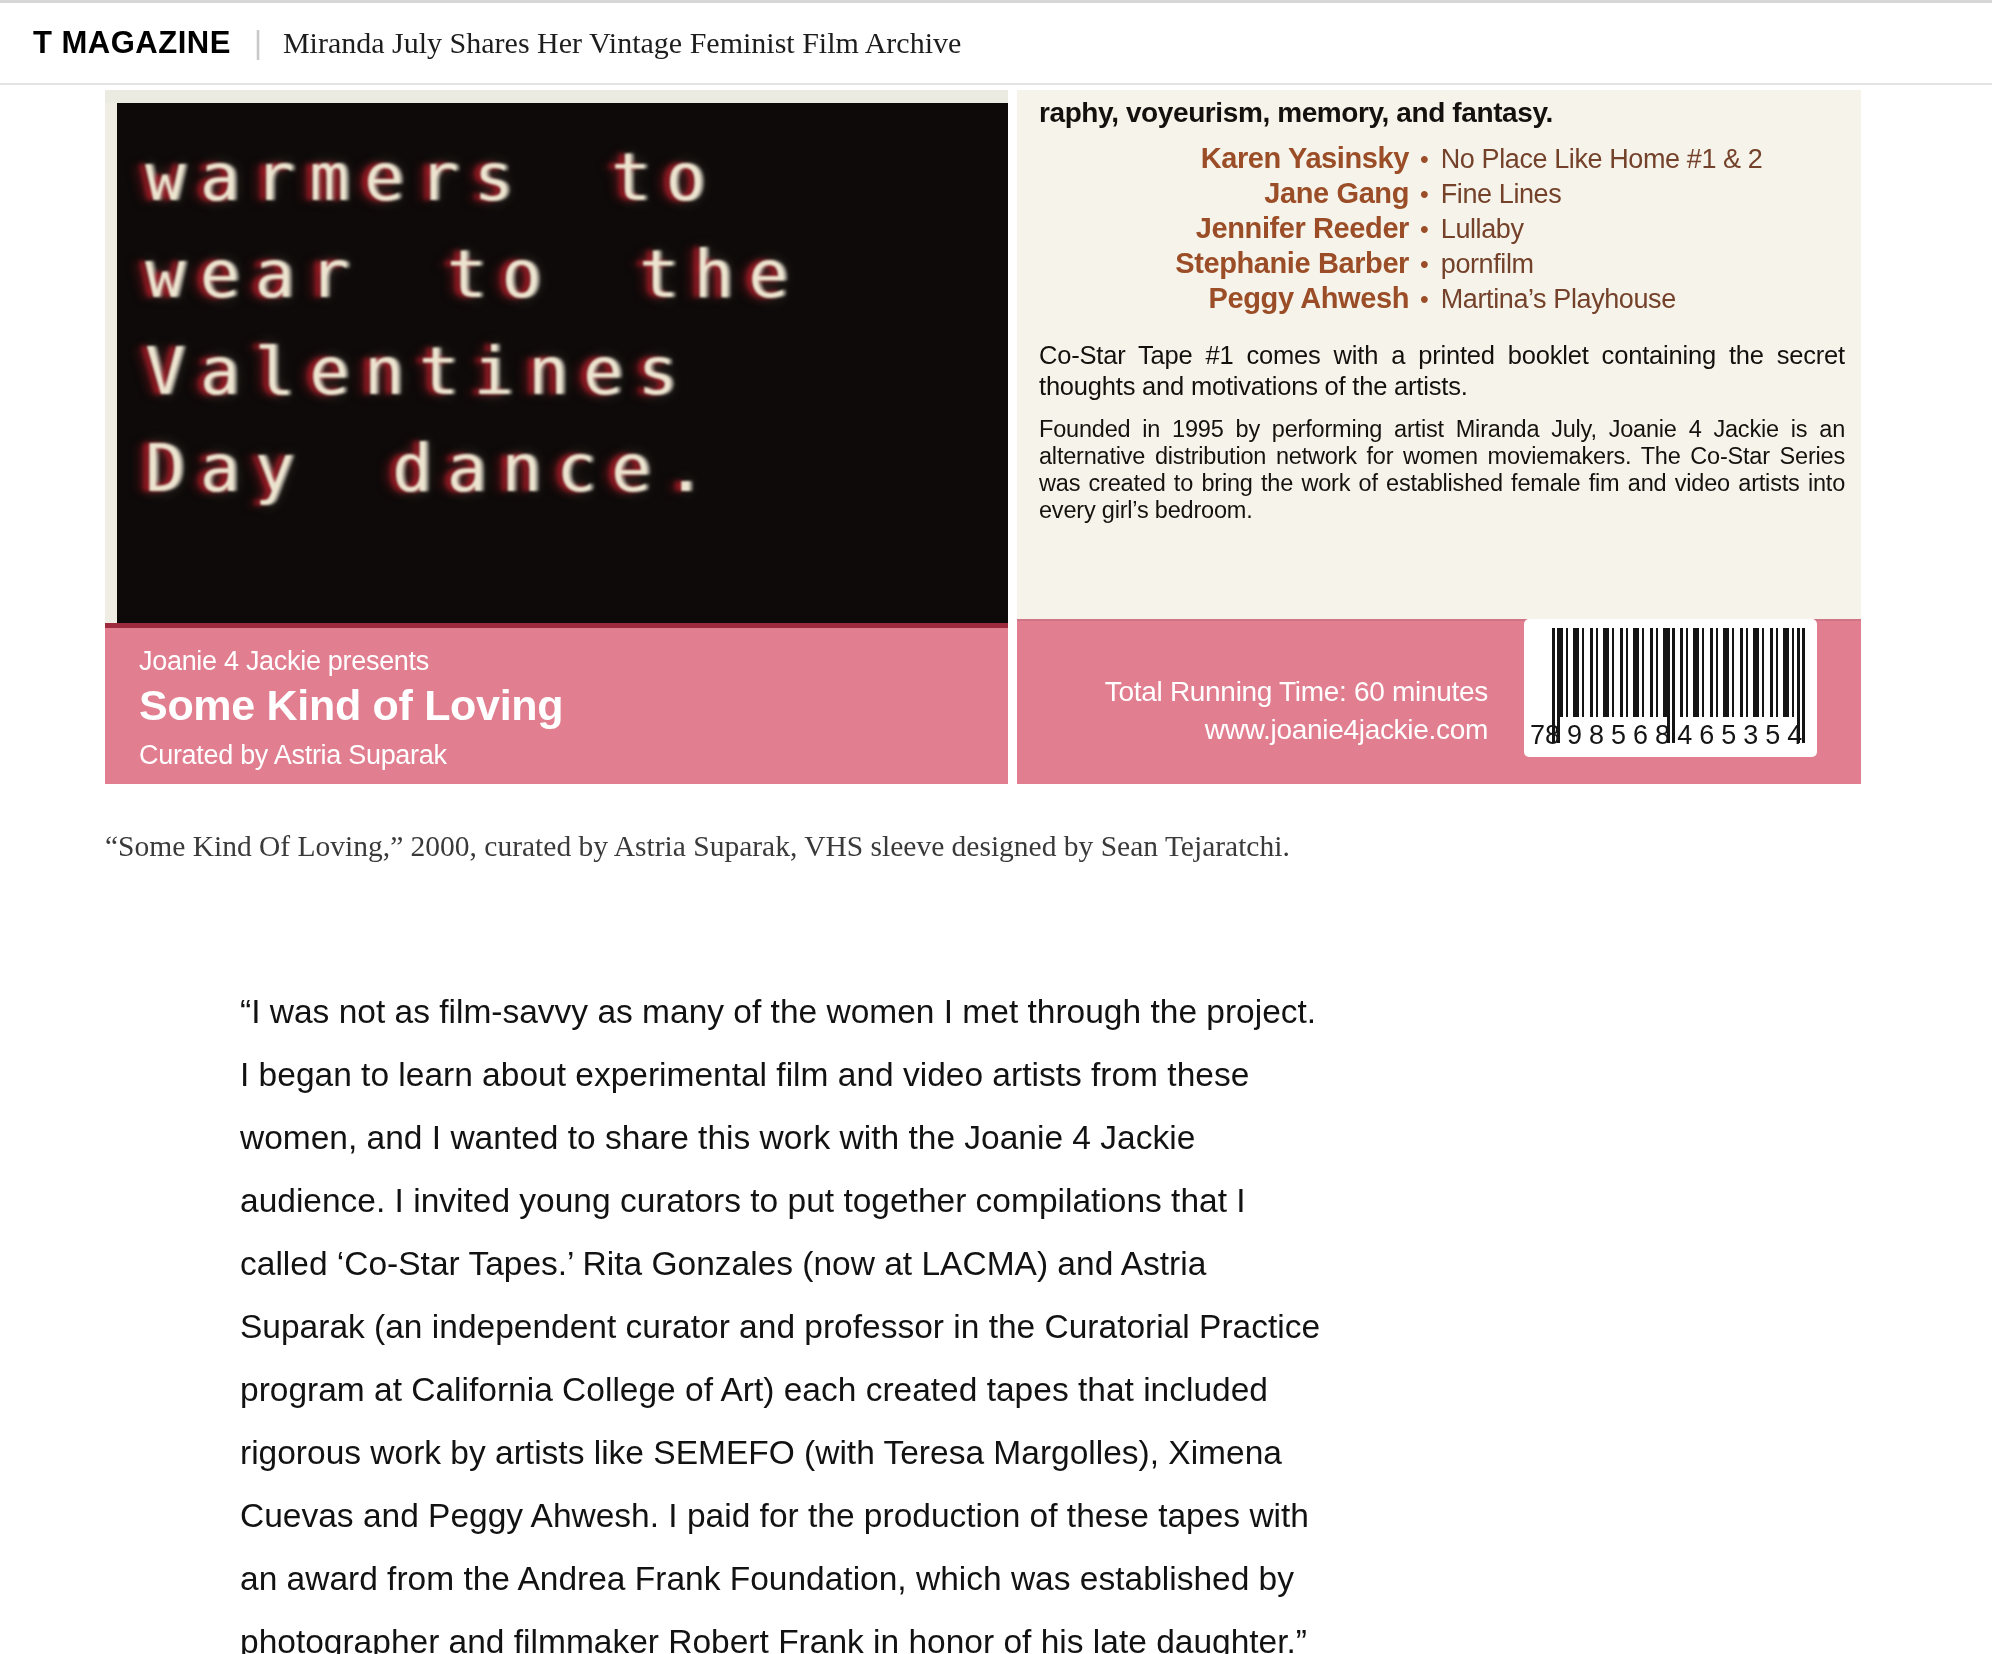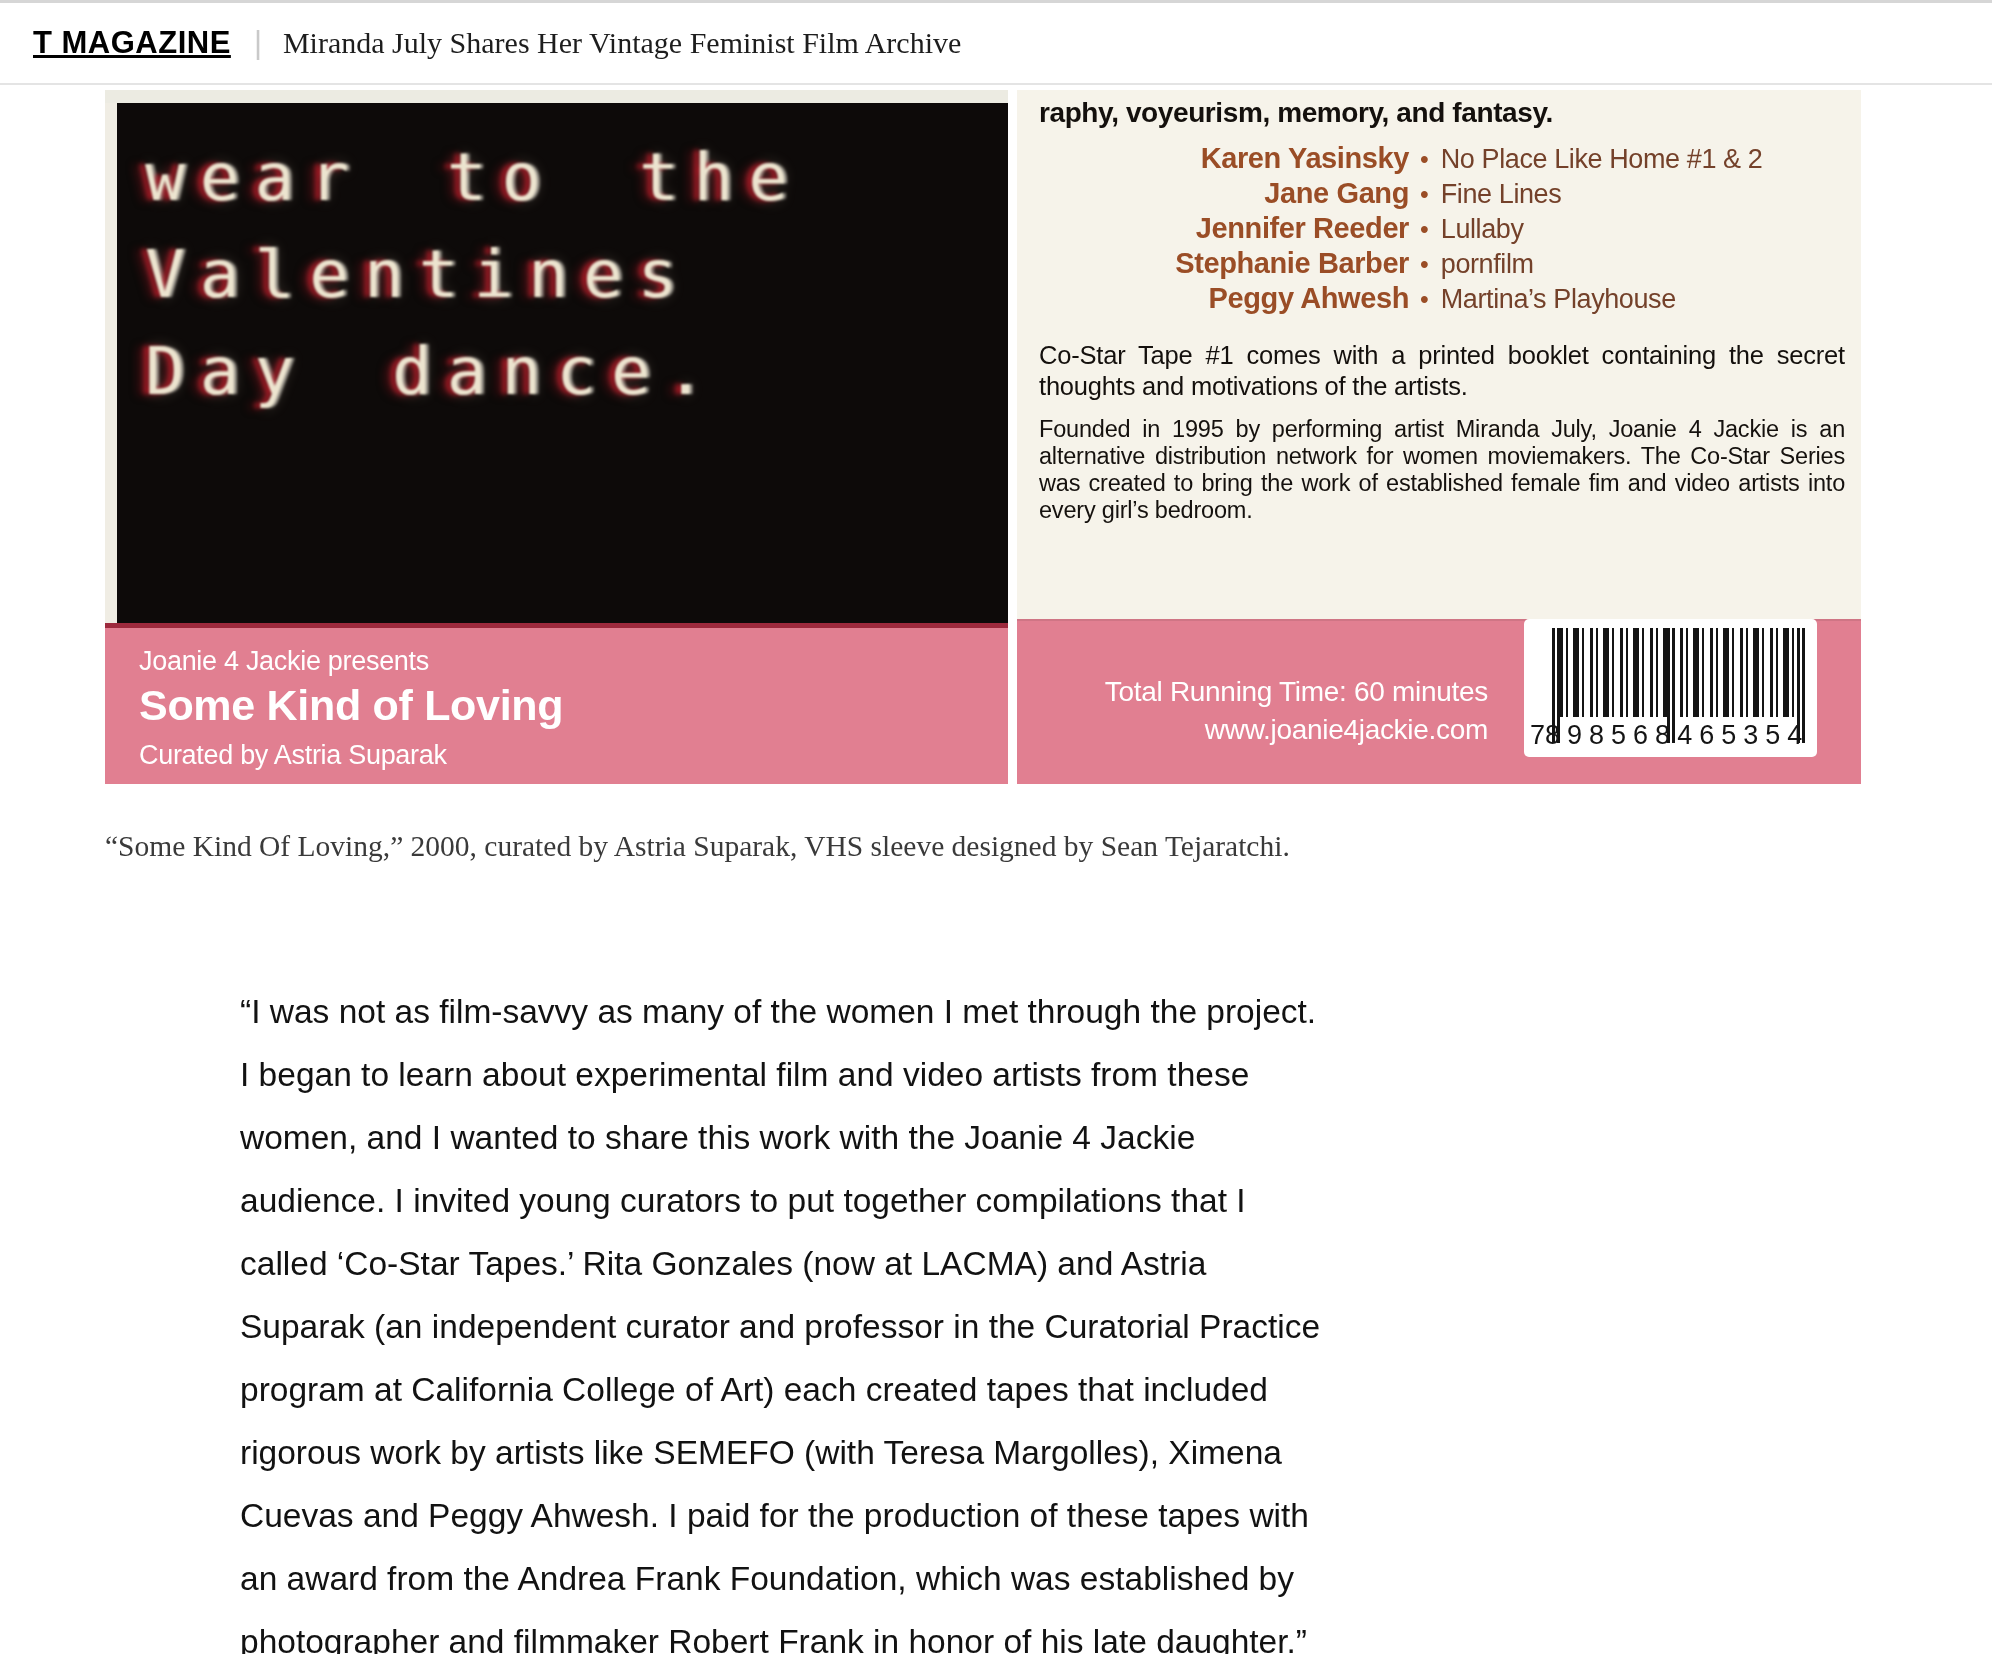--- a/index.html
+++ b/index.html
@@ -8,21 +8,21 @@
     font-family:"Liberation Sans",sans-serif;overflow:hidden;
   }
 
   
   .site-header{
     position:absolute;left:0;top:0;width:100%;height:85px;
     border-top:3px solid #d6d6d6;border-bottom:2px solid #e4e4e4;
     background:#fff;display:flex;align-items:center;box-sizing:border-box;
     padding-left:33px;
   }
-  .brand{font-weight:bold;font-size:31px;letter-spacing:0.5px;color:#000;text-decoration:underline;}
+  .brand{font-weight:bold;font-size:31px;letter-spacing:0.5px;color:#000;}
   .hdr-divider{color:#c9c9c9;font-size:31px;font-weight:300;margin:0 21px 0 23px;}
   .hdr-title{font-family:"Liberation Serif",serif;font-size:30px;color:#1d1d1d;}
 
   
   .sleeve{position:absolute;left:105px;top:90px;width:1756px;height:694px;display:flex;}
 
   
   .panel-front{
     position:relative;width:903px;height:100%;background:#0d0a09;
     border-top:13px solid #ecebe2;box-sizing:border-box;overflow:hidden;
@@ -131,20 +131,21 @@
   <div class="brand">T MAGAZINE</div>
   <div class="hdr-divider">|</div>
   <div class="hdr-title">Miranda July Shares Her Vintage Feminist Film Archive</div>
 </header>
 
 <figure class="sleeve" style="margin:0;">
 
   <div class="panel-front">
     <div class="scan-edge"></div>
     <div class="glitch-wrap">
+      <div class="glitch-line">warmers to</div>
       <div class="glitch-line">wear to the</div>
       <div class="glitch-line">Valentines</div>
       <div class="glitch-line">Day dance.</div>
     </div>
     <div class="front-banner">
       <div class="banner-presents">Joanie 4 Jackie presents</div>
       <div class="banner-title">Some Kind of Loving</div>
       <div class="banner-curator">Curated by Astria Suparak</div>
     </div>
   </div>

